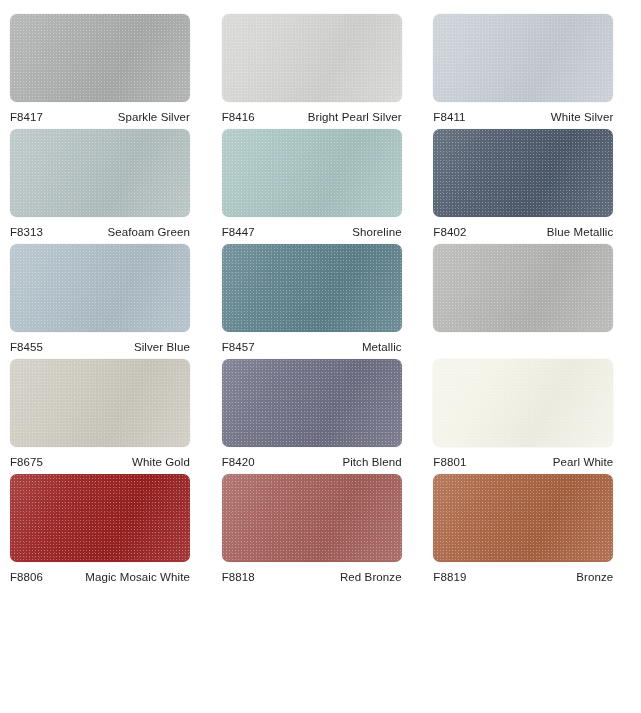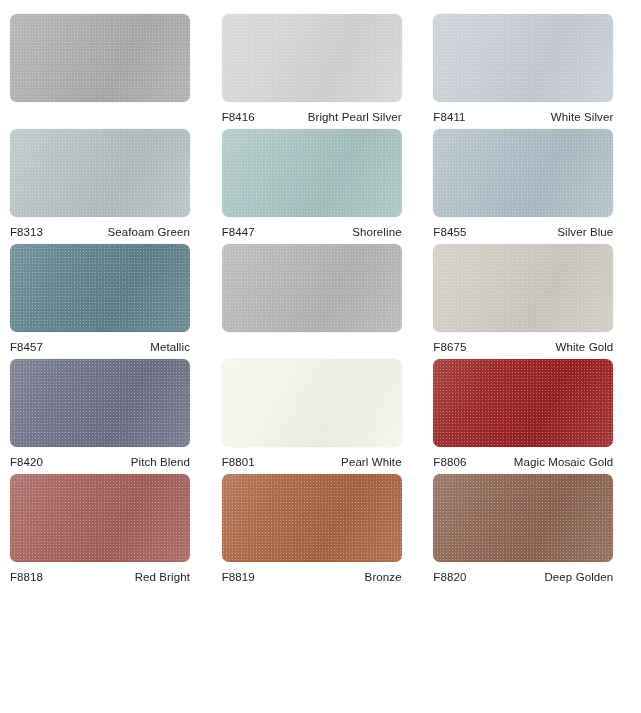--- a/index.html
+++ b/index.html
@@ -98,20 +98,24 @@
     text-align: right;
   }
 </style>
 </head>
 <body>
 
 <div id="swatch-grid">
 
 <div class="swatch-cell">
       <div class="swatch-chip" style="background-color: rgb(170, 172, 171);"></div>
+      <div class="swatch-labels">
+        <span class="swatch-code">F8417</span>
+        <span class="swatch-name">Sparkle Silver</span>
+      </div>
     </div>
     <div class="swatch-cell">
       <div class="swatch-chip" style="background-color: rgb(211, 211, 209);"></div>
       <div class="swatch-labels">
         <span class="swatch-code">F8416</span>
         <span class="swatch-name">Bright Pearl Silver</span>
       </div>
     </div>
     <div class="swatch-cell">
       <div class="swatch-chip" style="background-color: rgb(197, 204, 211);"></div>
@@ -128,20 +132,27 @@
       </div>
     </div>
     <div class="swatch-cell">
       <div class="swatch-chip" style="background-color: rgb(167, 194, 194);"></div>
       <div class="swatch-labels">
         <span class="swatch-code">F8447</span>
         <span class="swatch-name">Shoreline</span>
       </div>
     </div>
     <div class="swatch-cell">
+      <div class="swatch-chip" style="background-color: rgb(77, 90, 107);"></div>
+      <div class="swatch-labels">
+        <span class="swatch-code">F8402</span>
+        <span class="swatch-name">Blue Metallic</span>
+      </div>
+    </div>
+    <div class="swatch-cell">
       <div class="swatch-chip" style="background-color: rgb(174, 189, 198);"></div>
       <div class="swatch-labels">
         <span class="swatch-code">F8455</span>
         <span class="swatch-name">Silver Blue</span>
       </div>
     </div>
     <div class="swatch-cell">
       <div class="swatch-chip" style="background-color: rgb(93, 128, 139);"></div>
       <div class="swatch-labels">
         <span class="swatch-code">F8457</span>
@@ -169,37 +180,30 @@
       <div class="swatch-chip" style="background-color: rgb(244, 243, 232);"></div>
       <div class="swatch-labels">
         <span class="swatch-code">F8801</span>
         <span class="swatch-name">Pearl White</span>
       </div>
     </div>
     <div class="swatch-cell">
       <div class="swatch-chip" style="background-color: rgb(153, 32, 32);"></div>
       <div class="swatch-labels">
         <span class="swatch-code">F8806</span>
-        <span class="swatch-name">Magic Mosaic Gold</span>
+        <span class="swatch-name">Magic Mosaic White</span>
       </div>
     </div>
     <div class="swatch-cell">
       <div class="swatch-chip" style="background-color: rgb(163, 94, 89);"></div>
       <div class="swatch-labels">
         <span class="swatch-code">F8818</span>
-        <span class="swatch-name">Red Bright</span>
+        <span class="swatch-name">Red Bronze</span>
       </div>
     </div>
     <div class="swatch-cell">
       <div class="swatch-chip" style="background-color: rgb(168, 98, 64);"></div>
       <div class="swatch-labels">
         <span class="swatch-code">F8819</span>
         <span class="swatch-name">Bronze</span>
       </div>
     </div>
-    <div class="swatch-cell">
-      <div class="swatch-chip" style="background-color: rgb(139, 98, 80);"></div>
-      <div class="swatch-labels">
-        <span class="swatch-code">F8820</span>
-        <span class="swatch-name">Deep Golden</span>
-      </div>
-    </div>
   </div>
 
 </body></html>

